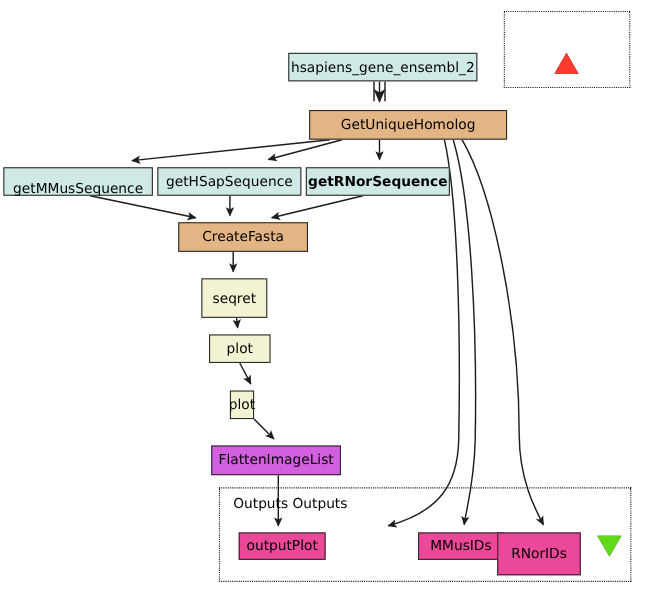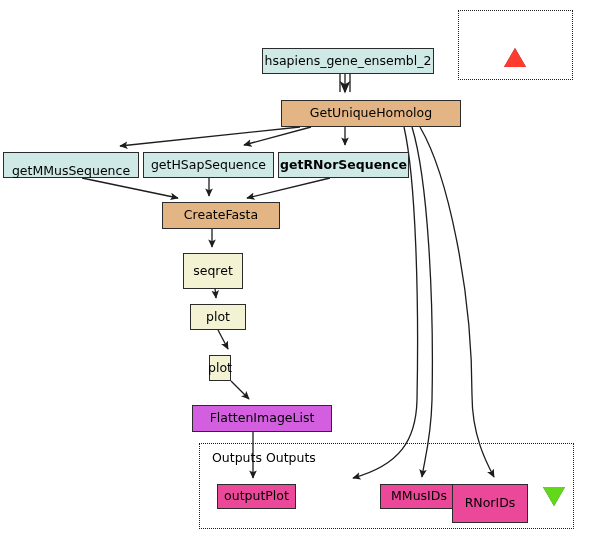--- a/index.html
+++ b/index.html
@@ -163,21 +163,21 @@
   </div>
 
   <div class="node n-yellow" style="left:190px; top:304px; width:56px; height:26px;">
     <span class="node-label">plot</span>
   </div>
 
   <div class="node n-yellow" style="left:209px; top:355px; width:22px; height:26px;">
     <span class="node-label">plot</span>
   </div>
 
-  <div class="node n-magenta" style="left:192px; top:405px; width:140px; height:27px;">
+  <div class="node n-magenta" style="left:192px; top:405px; width:118px; height:27px;">
     <span class="node-label">FlattenImageList</span>
   </div>
 
   <div class="node n-blue" style="left:217px; top:484px; width:79px; height:25px;">
     <span class="node-label">outputPlot</span>
   </div>
 
 
   <div class="node n-blue" style="left:380px; top:484px; width:78px; height:25px;">
     <span class="node-label">MMusIDs</span>

